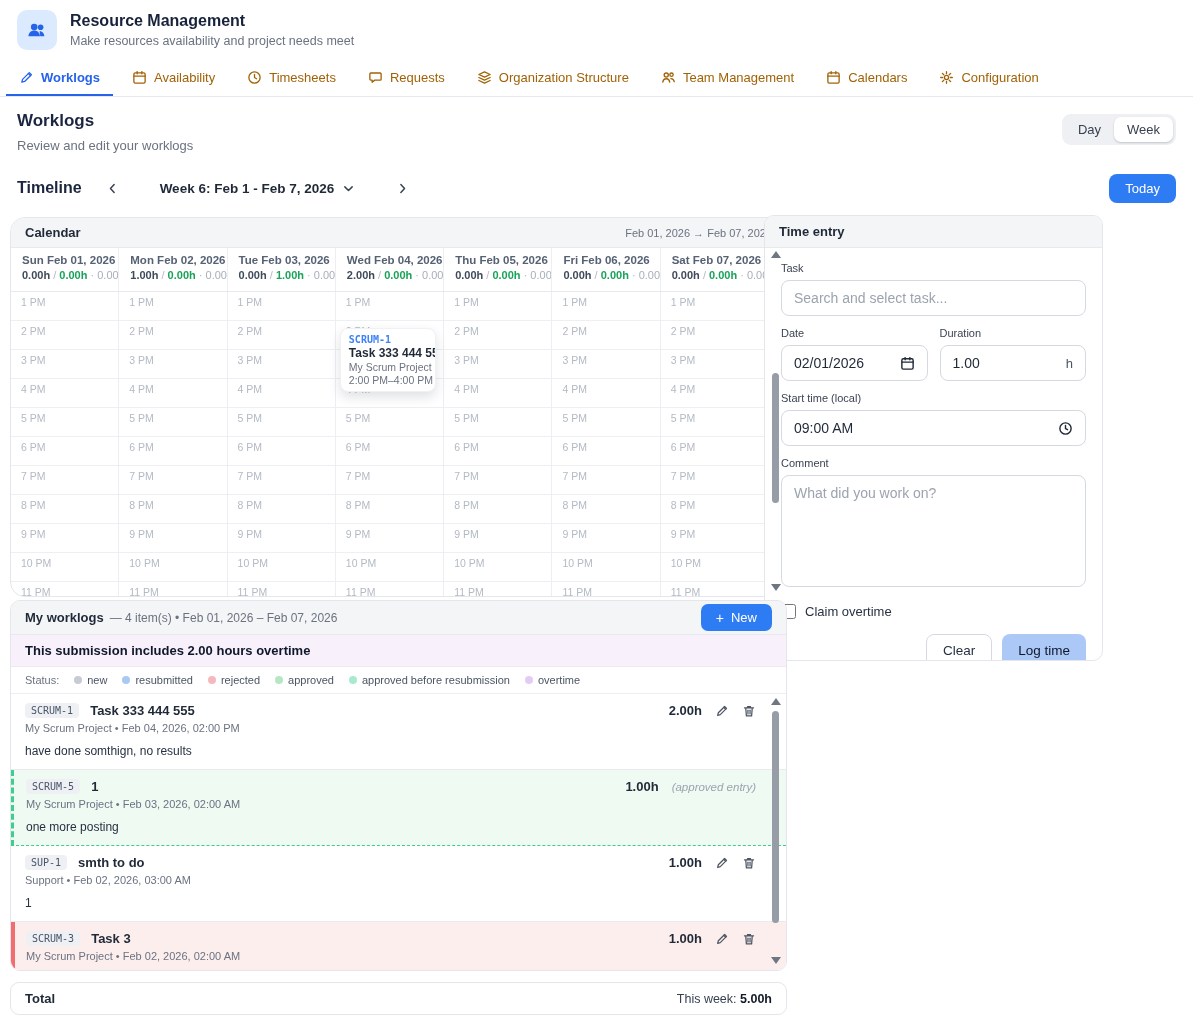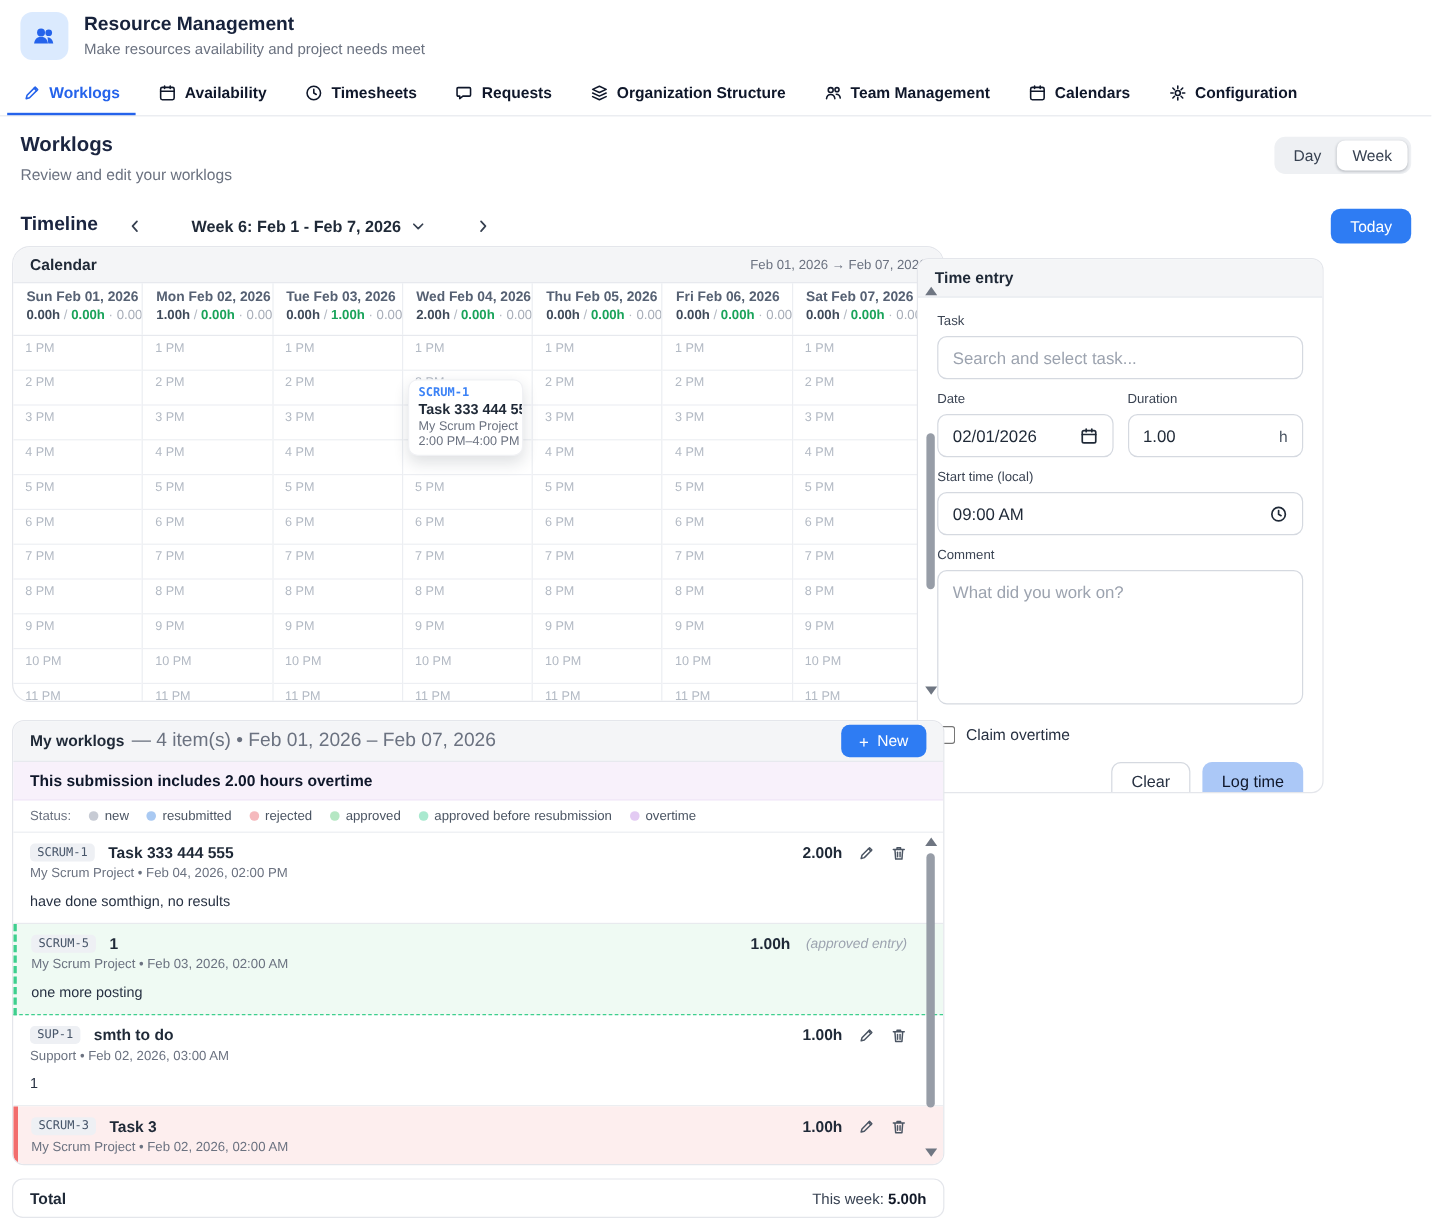--- a/index.html
+++ b/index.html
@@ -11,21 +11,21 @@
   svg { display:block; }
 
   
   .app-header { display:flex; align-items:center; gap:13px; padding:10px 17px; height:60px; }
   .logo { width:40px; height:40px; border-radius:10px; background:#dbeafe; display:flex; align-items:center; justify-content:center; flex:0 0 auto; }
   .app-title { font-size:16px; font-weight:bold; color:#17223b; }
   .app-subtitle { font-size:12.5px; color:#6b7280; margin-top:4px; }
 
   
   .nav { display:flex; align-items:stretch; gap:6px; padding:0 6px; height:37px; border-bottom:1px solid #e7e9ee; }
-  .nav-tab { display:flex; align-items:center; gap:7px; padding:0 13px; font-size:13px; color:#0f172a; border-bottom:2px solid transparent; cursor:pointer; white-space:nowrap;font-weight:bold; }
+  .nav-tab { display:flex; align-items:center; gap:7px; padding:0 13px; font-size:13px; color:#a16207; border-bottom:2px solid transparent; cursor:pointer; white-space:nowrap; }
   .nav-tab.active { color:#2563eb; font-weight:bold; border-bottom-color:#2563eb; }
   .nav-ic svg { width:15px; height:15px; }
 
   
   .page-head { display:flex; justify-content:space-between; align-items:flex-start; padding:14px 17px 0 17px; height:62px; }
   .page-title { font-size:17px; font-weight:bold; color:#1b2540; }
   .page-subtitle { font-size:13px; color:#6b7280; margin-top:7px; }
   .seg-toggle { display:flex; background:#eef0f3; border-radius:9px; padding:3px; font-size:13px; color:#374151; margin-top:3px; }
   .seg-opt { padding:5px 13px; border-radius:7px; cursor:pointer; }
   .seg-opt.selected { background:#fff; box-shadow:0 1px 2px rgba(15,23,42,.2); }
@@ -38,21 +38,21 @@
   .week-select { display:flex; align-items:center; gap:8px; font-size:13.5px; font-weight:bold; color:#1f2937; padding:5px 10px; cursor:pointer; margin:0 14px; }
   .week-select svg { width:13px; height:13px; color:#374151; }
   .today-btn { margin-left:auto; background:#2e7cf3; color:#fff; font-size:13px; padding:7px 16px; border:none; border-radius:8px; cursor:pointer; }
 
   
   .panel { position:absolute; background:#fff; border:1px solid #e4e6eb; border-radius:10px; overflow:hidden; }
   .panel-head { display:flex; justify-content:space-between; align-items:center; background:#f4f5f7; border-bottom:1px solid #e7e9ee; padding:0 14px; }
   .panel-title { font-size:13px; font-weight:bold; color:#1f2937; }
 
   
-  #calendar-panel { left:10px; top:205px; width:777px; height:380px;border-radius:15px; }
+  #calendar-panel { left:10px; top:217px; width:777px; height:380px;border-radius:15px; }
   #calendar-panel .panel-head { height:30px; }
   .cal-range { font-size:11px; color:#6b7280; }
   .day-heads { display:flex; height:44px; border-bottom:1px solid #e7e9ee; padding-right:18px; }
   .day-head { flex:1; padding:6px 0 0 11px; border-right:1px solid #eceef2; overflow:hidden; }
   .day-head:last-child { border-right:none; }
   .day-name { font-size:11.5px; font-weight:bold; color:#566173; white-space:nowrap; }
   .day-hrs { font-size:11px; margin-top:3px; white-space:nowrap; }
   .h1 { color:#3f4a5a; font-weight:bold; }
   .hsep { color:#b4bac4; }
   .h2 { color:#19a35a; font-weight:bold; }
@@ -95,21 +95,21 @@
   .claim-row { display:flex; align-items:center; gap:9px; margin-top:13px; font-size:13px; color:#273142; }
   .claim-row input { width:15px; height:15px; accent-color:#2e7cf3; }
   .te-actions { display:flex; justify-content:flex-end; gap:10px; margin-top:15px; }
   .btn-clear { background:#fff; border:1px solid #d5d9e0; color:#273142; font-size:13.5px; padding:8px 16px; border-radius:8px; cursor:pointer; }
   .btn-log { background:#abc8f7; border:none; color:#0f172a; font-size:13.5px; padding:8px 16px; border-radius:8px; cursor:not-allowed; }
 
   
   #worklogs-panel { left:10px; top:600px; width:777px; height:371px; }
   #worklogs-panel .panel-head { height:34px; }
   .wl-title-wrap { display:flex; align-items:baseline; gap:6px; }
-  .wl-summary { font-size:16px; color:#6b7280; }
+  .wl-summary { font-size:12px; color:#6b7280; }
   .btn-new { display:flex; align-items:center; gap:7px; background:#2e7cf3; color:#fff; border:none; font-size:13px; padding:6px 15px; border-radius:7px; cursor:pointer; }
   .btn-new .plus { font-size:14px; line-height:1; }
   .ot-banner { background:#f8f1fb; color:#0f172a; font-size:13px; font-weight:bold; padding:8px 14px; border-bottom:1px solid #f0e6f7; }
   .legend { display:flex; align-items:center; gap:15px; padding:7px 14px; font-size:11px; color:#4b5563; border-bottom:1px solid #eceef2; }
   .legend-label { color:#6b7280; }
   .lg-item { display:flex; align-items:center; gap:5px; }
   .lg-dot { width:8px; height:8px; border-radius:50%; display:inline-block; }
   .entries { position:relative; height:279px; overflow:hidden; }
   .entry { padding:9px 30px 11px 14px; border-bottom:1px solid #e8eaee; }
   .entry-head { display:flex; align-items:center; gap:11px; }

